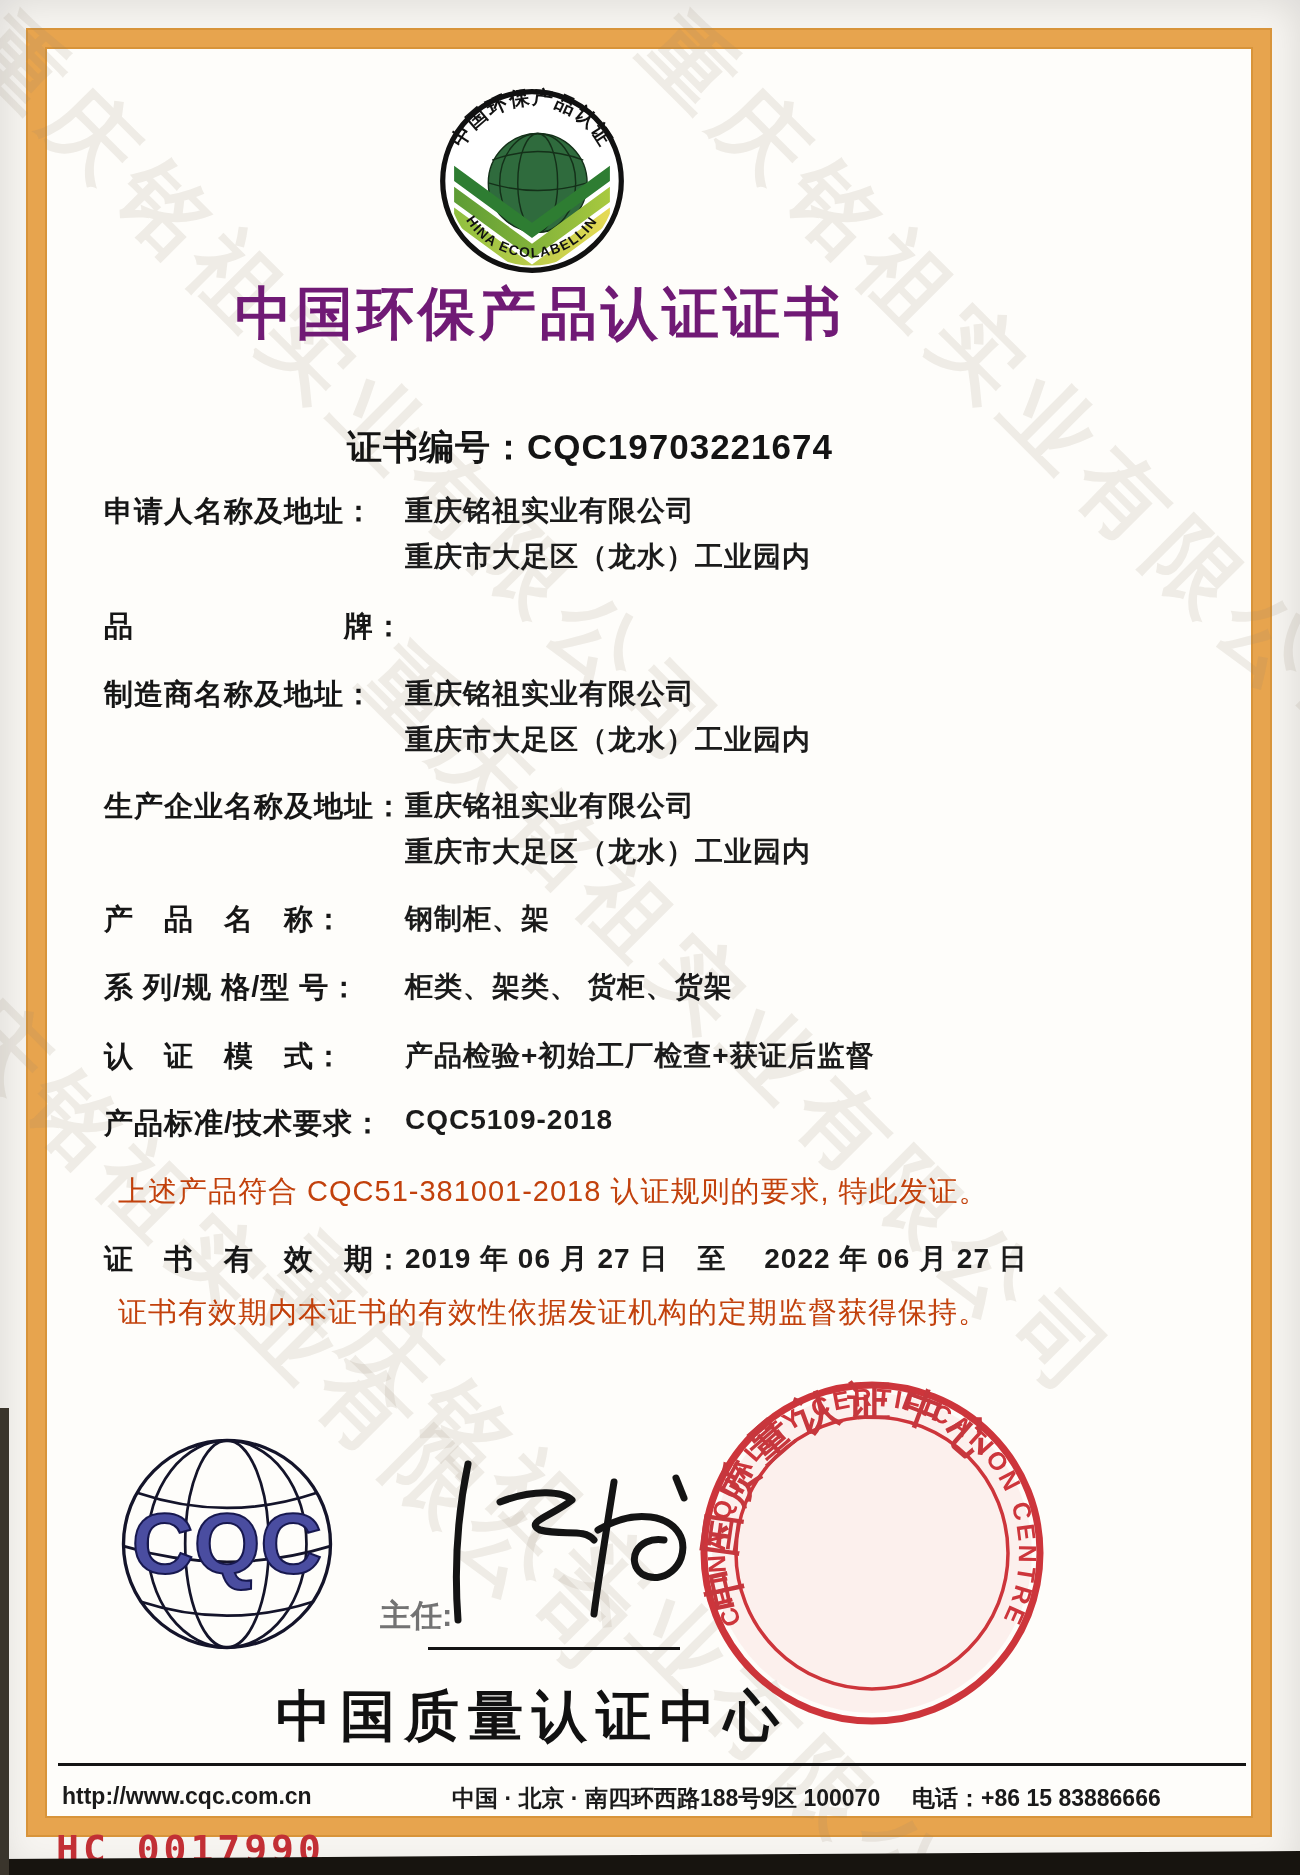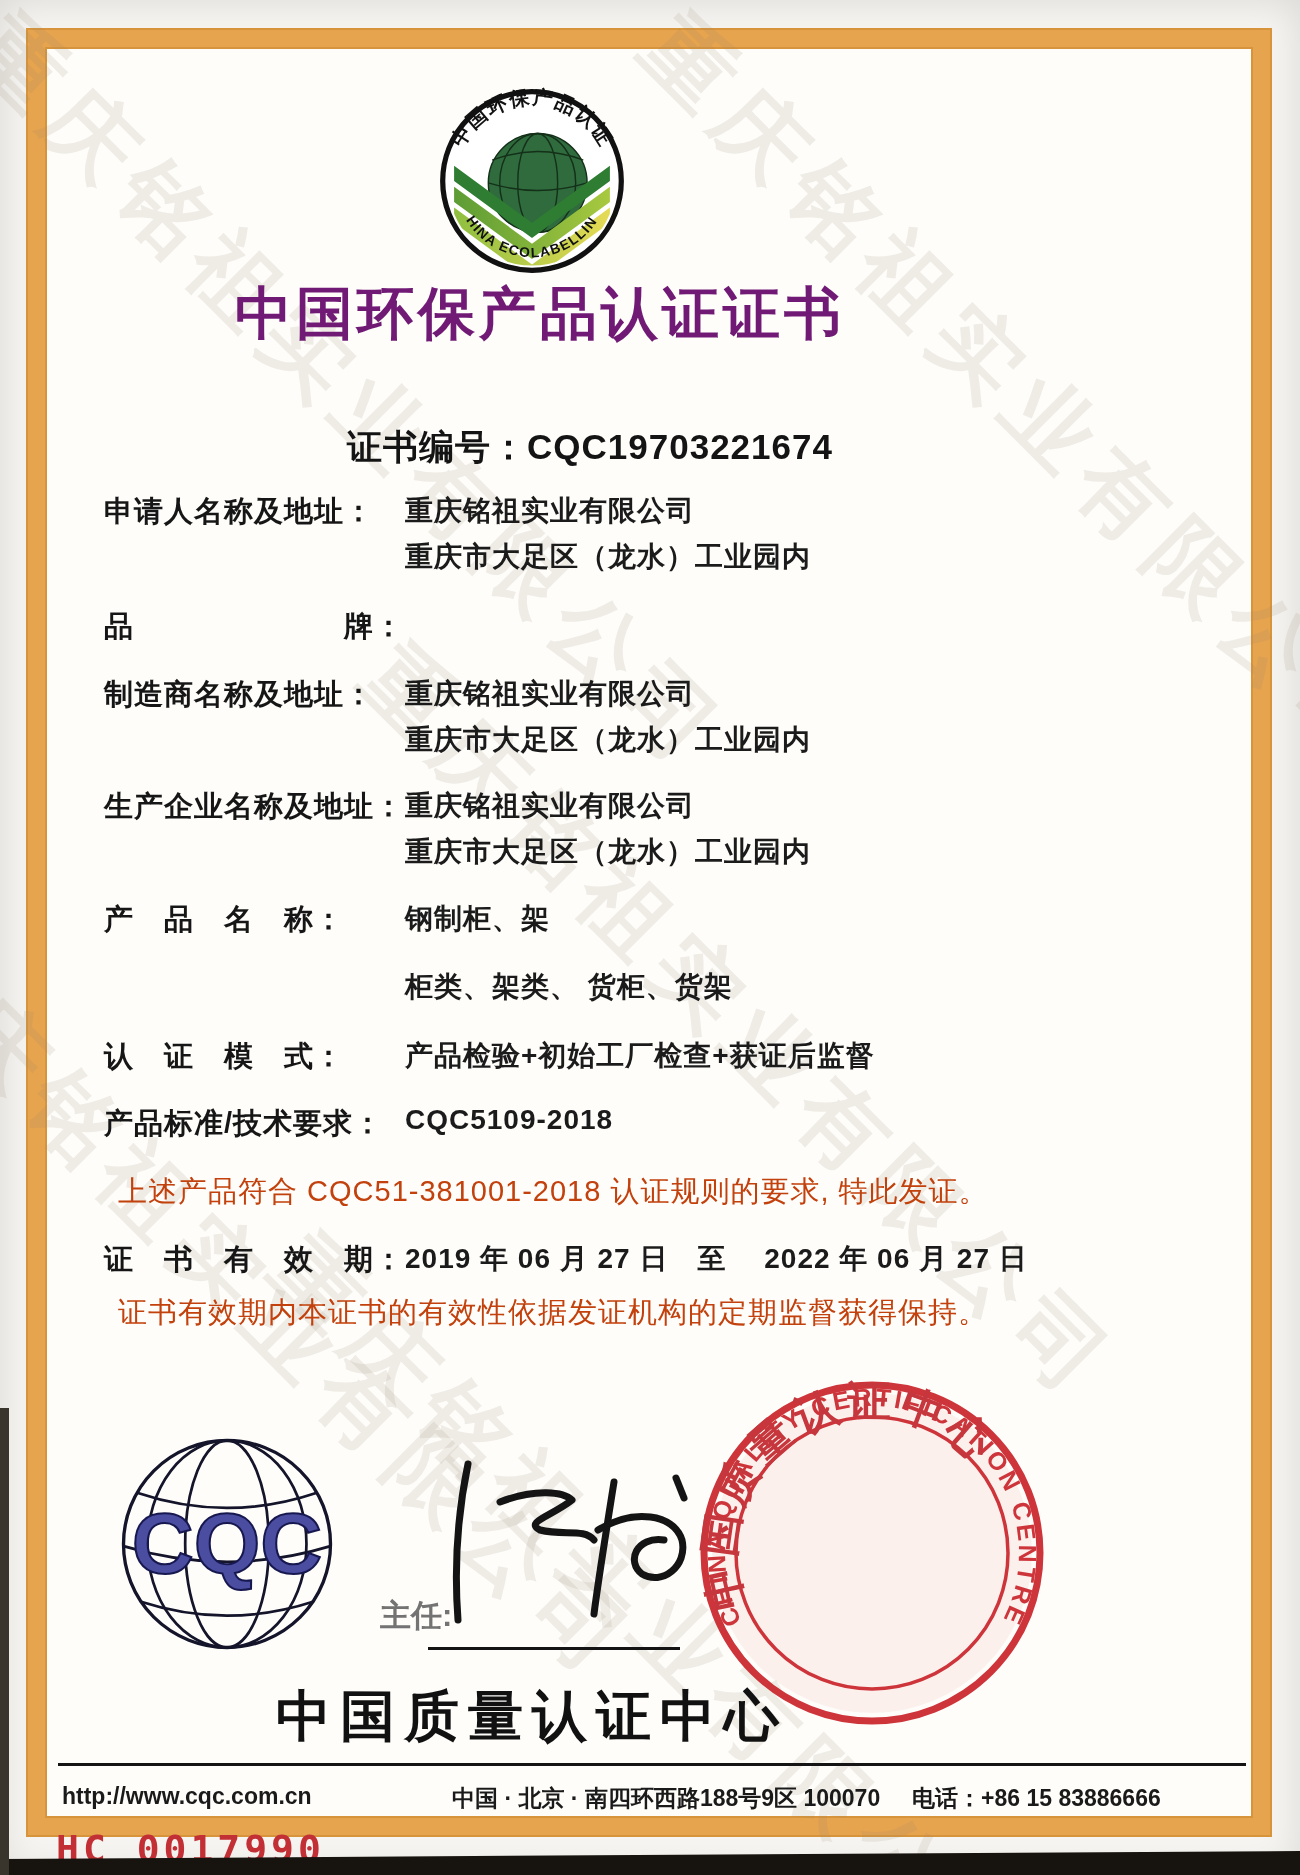--- a/index.html
+++ b/index.html
@@ -113,20 +113,21 @@
     <div class="val" style="top:675px">重庆铭祖实业有限公司</div>
     <div class="val" style="top:721px">重庆市大足区（龙水）工业园内</div>
 
     <div class="lbl" style="top:787px">生产企业名称及地址：</div>
     <div class="val" style="top:787px">重庆铭祖实业有限公司</div>
     <div class="val" style="top:833px">重庆市大足区（龙水）工业园内</div>
 
     <div class="lbl" style="top:900px">产　品　名　称：</div>
     <div class="val" style="top:900px">钢制柜、架</div>
 
+    <div class="lbl" style="top:968px">系 列/规 格/型 号：</div>
     <div class="val" style="top:968px">柜类、架类、 货柜、货架</div>
 
     <div class="lbl" style="top:1037px">认　证　模　式：</div>
     <div class="val" style="top:1037px">产品检验+初始工厂检查+获证后监督</div>
 
     <div class="lbl" style="top:1104px">产品标准/技术要求：</div>
     <div class="val" style="top:1104px">CQC5109-2018</div>
 
     <div class="fullline" style="top:1172px">上述产品符合 CQC51-381001-2018 认证规则的要求, 特此发证。</div>
 

